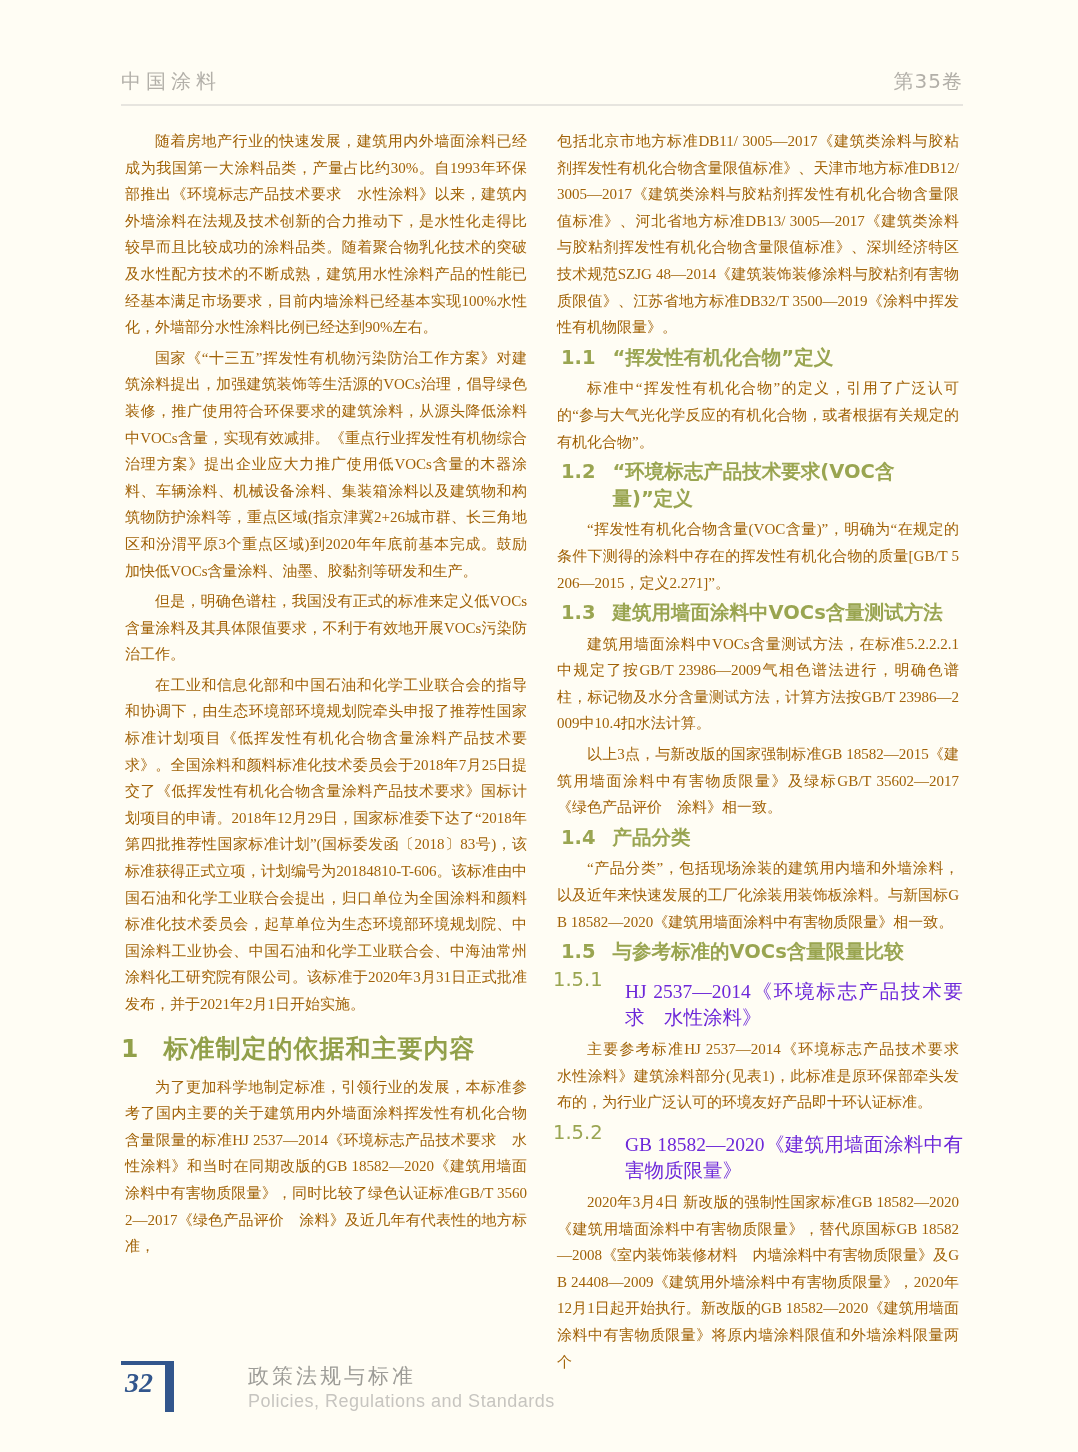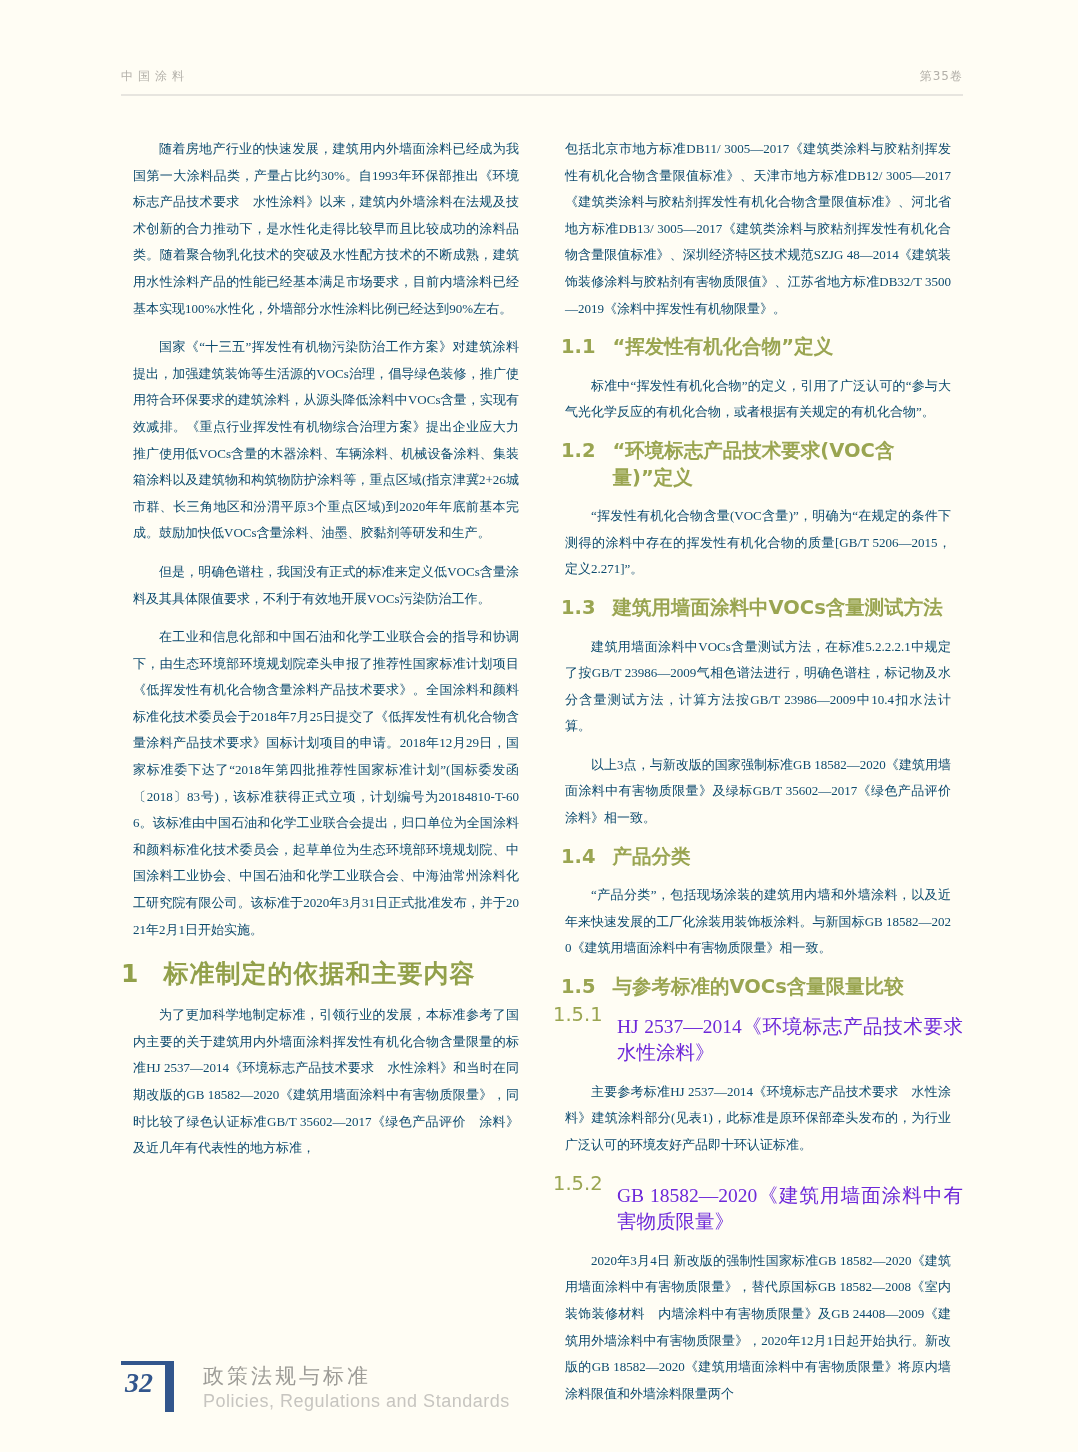--- a/index.html
+++ b/index.html
@@ -8,37 +8,37 @@
     background:#fffdf4;
     font-family:"Liberation Serif","DejaVu Serif",serif;
   }
   .page{position:relative;width:1078px;height:1452px;background:#fffdf4;overflow:hidden;}
 
   
   .hdr{
     position:absolute;left:121px;width:842px;top:68px;
     display:flex;justify-content:space-between;align-items:flex-end;
     font-family:"DejaVu Sans","Liberation Sans",sans-serif;
-    font-size:12px;color:#b3b0a9;
+    font-size:20px;color:#b3b0a9;
     padding-bottom:9px;border-bottom:2px solid #e7e5df;
   }
   .hdr .journal{letter-spacing:5px;}
   .hdr .volume{letter-spacing:1px;}
 
   
   .content{
     position:absolute;left:121px;top:124px;width:842px;
     display:flex;gap:22px;
   }
   .col{width:410px;}
 
   p.body{
-    margin:12px;
-    font-size:13px;line-height:26.6px;
-    color:#0c4a6e;
+    margin:4px;
+    font-size:15px;line-height:26.6px;
+    color:#a16207;
     text-align:justify;text-justify:inter-character;
     word-break:break-all;
   }
   .indent{text-indent:2em;}
 
   
   .h1{
     display:flex;align-items:baseline;
     margin:15px 0 9px 0;
     font-family:"DejaVu Sans","Liberation Sans",sans-serif;
@@ -53,33 +53,33 @@
     font-family:"DejaVu Sans","Liberation Sans",sans-serif;
     font-weight:700;font-size:19.5px;line-height:26.6px;
     color:#9aa551;
   }
   .h2 .num{flex:0 0 auto;margin-right:17px;}
   .h2 .txt{flex:1;}
 
   
   .h3{
     display:flex;margin:1px 0;
-    font-size:19.5px;line-height:26.6px;
+    font-size:19.5px;line-height:26.6px;gap:8px;
   }
   .h3 .num{
     flex:0 0 auto;width:48px;margin-right:16px;
     font-family:"DejaVu Sans","Liberation Sans",sans-serif;
     color:#9aa551;
   }
   .h3 .txt{flex:1;color:#6d28d9;text-align:justify;word-break:break-all;margin-top:12px;}
 
   
   .ftr{
     position:absolute;left:121px;top:1361px;
-    display:flex;align-items:flex-start;
+    display:flex;align-items:flex-start;gap:45px;
   }
   .pnbox{
     border-top:4px solid #32568c;
     border-right:9px solid #32568c;
     padding:1px 12px 8px 4px;
     height:38px;
   }
   .pn{
     font-family:"Liberation Serif","DejaVu Serif",serif;
     font-style:italic;font-weight:700;
@@ -134,21 +134,21 @@
         <span class="num">1.2</span>
         <span class="txt">“环境标志产品技术要求(VOC含量)”定义</span>
       </div>
       <p class="body indent">“挥发性有机化合物含量(VOC含量)”，明确为“在规定的条件下测得的涂料中存在的挥发性有机化合物的质量[GB/T 5206—2015，定义2.271]”。</p>
 
       <div class="h2">
         <span class="num">1.3</span>
         <span class="txt">建筑用墙面涂料中VOCs含量测试方法</span>
       </div>
       <p class="body indent">建筑用墙面涂料中VOCs含量测试方法，在标准5.2.2.2.1中规定了按GB/T 23986—2009气相色谱法进行，明确色谱柱，标记物及水分含量测试方法，计算方法按GB/T 23986—2009中10.4扣水法计算。</p>
-      <p class="body indent">以上3点，与新改版的国家强制标准GB 18582—2020《建筑用墙面涂料中有害物质限量》及绿标GB/T 35602—2017《绿色产品评价　涂料》相一致。</p>
+      <p class="body indent">以上3点，与新改版的国家强制标准GB 18582—2015《建筑用墙面涂料中有害物质限量》及绿标GB/T 35602—2017《绿色产品评价　涂料》相一致。</p>
 
       <div class="h2">
         <span class="num">1.4</span>
         <span class="txt">产品分类</span>
       </div>
       <p class="body indent">“产品分类”，包括现场涂装的建筑用内墙和外墙涂料，以及近年来快速发展的工厂化涂装用装饰板涂料。与新国标GB 18582—2020《建筑用墙面涂料中有害物质限量》相一致。</p>
 
       <div class="h2">
         <span class="num">1.5</span>
         <span class="txt">与参考标准的VOCs含量限量比较</span>

